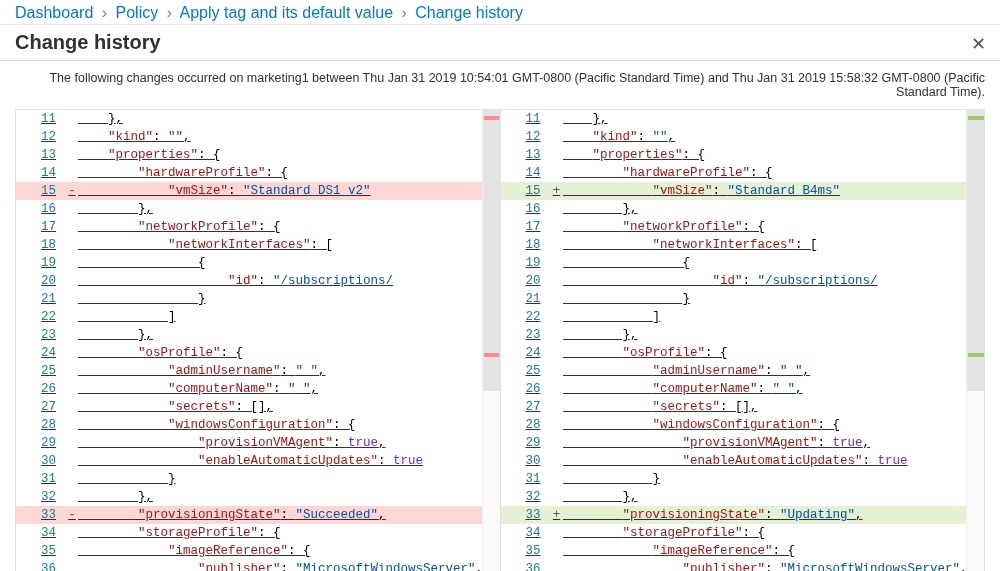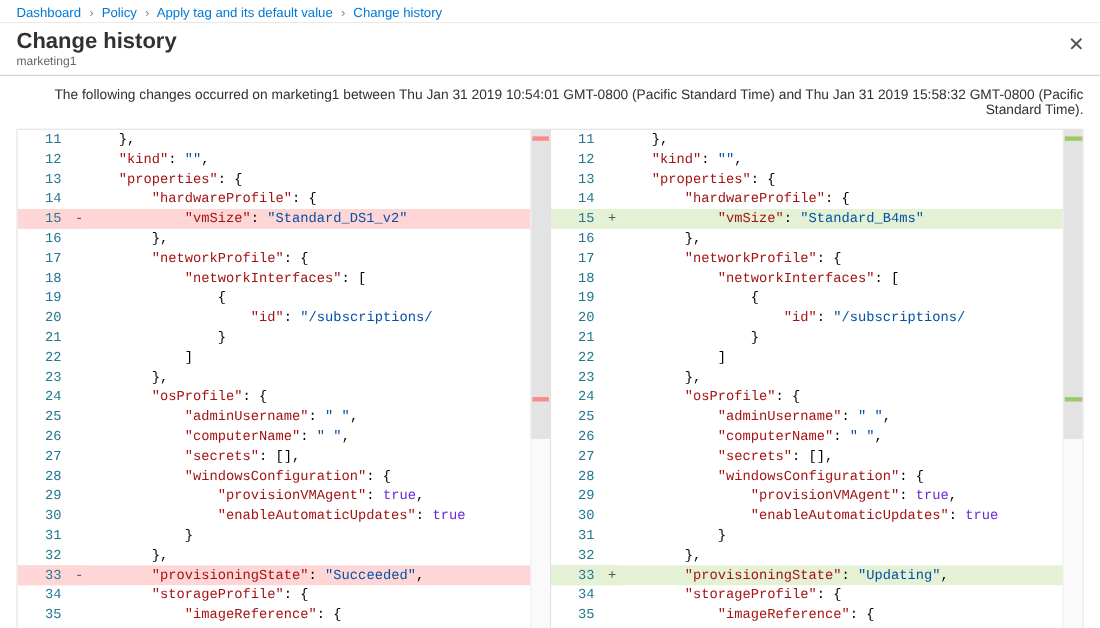--- a/index.html
+++ b/index.html
@@ -1,29 +1,29 @@
 <!DOCTYPE html>
 <html><head>
 <meta charset="utf-8">
 <style>
   * { box-sizing: border-box; margin: 0; padding: 0; }
   body { font-family: "Segoe UI", Arial, sans-serif; font-size: 13px; color: #323130; background: #fff; width: 1000px; }
-  .breadcrumb { padding: 4px 15px 2px; font-size: 12px; color: #0078d4; border-bottom: 1px solid #eaeaea; }
+  .breadcrumb { padding: 4px 15px 2px; font-size: 16px; color: #0078d4; border-bottom: 1px solid #eaeaea; }
   .breadcrumb a { color: #0078d4; text-decoration: none; }
   .breadcrumb .sep { color: #888; margin: 0 4px; }
   .header { padding: 6px 15px 6px; position: relative; }
   .header h1 { font-size: 20px; font-weight: 600; }
   .header .sub { font-size: 11px; color: #666; }
   .close { position: absolute; right: 14px; top: 8px; font-size: 18px; color: #555; cursor: pointer; }
   .divider { border-top: 1px solid #d0d0d0; margin-bottom: 8px; }
   .desc { padding: 2px 15px 10px; font-size: 12.5px; text-align: right; }
   .diff-container { display: flex; margin: 0 15px 10px 15px; border: 1px solid #e1e1e1; font-family: Consolas, "Courier New", monospace; font-size: 12.5px; line-height: 18px; position: relative; }
   .pane { flex: 1; overflow: hidden; position: relative; }
   .pane:first-child { border-right: 1px solid #e1e1e1; }
-  .line { display: flex; height: 18px; white-space: pre; }
+  .line { display: flex; height: 18px; white-space: pre; text-decoration: underline; }
   .gutter { width: 50px; text-align: right; color: #237893; padding-right: 10px; user-select: none; }
   .marker { width: 12px; text-align: center; color: #555; user-select: none; }
   .code { flex: 1; overflow: hidden; }
   .line.removed { background: #ffd6d6; }
   .line.removed .gutter { background: #ffd6d6; }
   .line.removed .marker { background: #ffd6d6; }
   .line.added { background: #e4f1d4; }
   .line.added .gutter { background: #e4f1d4; }
   .line.added .marker { background: #e4f1d4; }
   .tok-key { color: #a31515; }
@@ -44,21 +44,20 @@
   <span class="sep">›</span>
   <a href="#">Policy</a>
   <span class="sep">›</span>
   <a href="#">Apply tag and its default value</a>
   <span class="sep">›</span>
   <span>Change history</span>
 </div>
 
 <div class="header">
   <h1>Change history</h1>
-  <div class="sub">marketing1</div>
   <div class="close">✕</div>
 </div>
 <div class="divider"></div>
 
 <div class="desc">The following changes occurred on marketing1 between Thu Jan 31 2019 10:54:01 GMT-0800 (Pacific Standard Time) and Thu Jan 31 2019 15:58:32 GMT-0800 (Pacific Standard Time).</div>
 
 <div class="diff-container">
   <div class="pane" id="pane-left">
     <div class="line"><div class="gutter">11</div><div class="marker"></div><div class="code"><span class="tok-punc">    },</span></div></div>
       <div class="line"><div class="gutter">12</div><div class="marker"></div><div class="code"><span class="tok-punc">    </span><span class="tok-key">"kind"</span><span class="tok-punc">: </span><span class="tok-str">""</span><span class="tok-punc">,</span></div></div>

